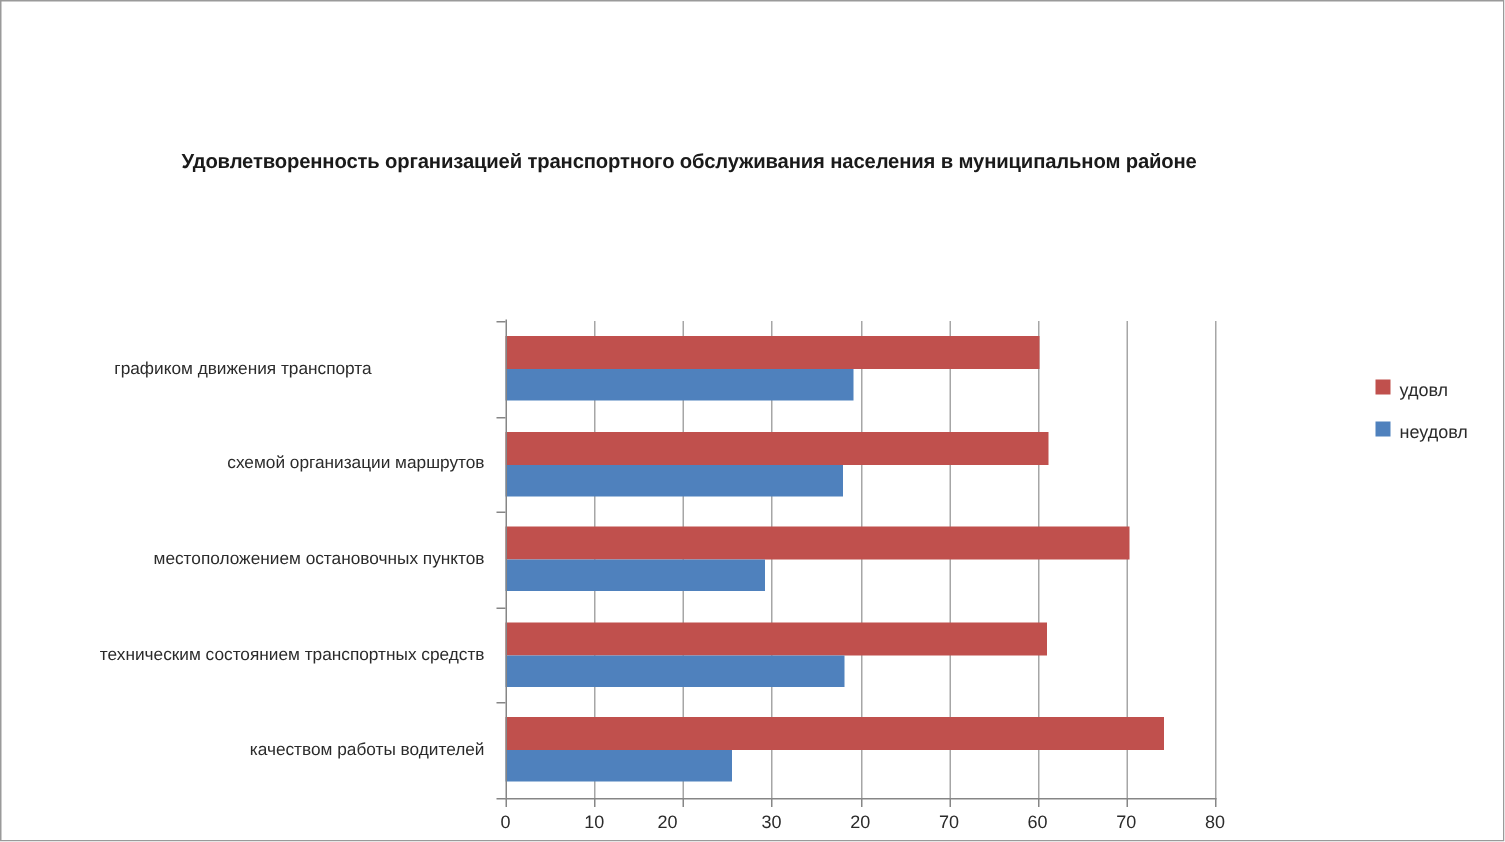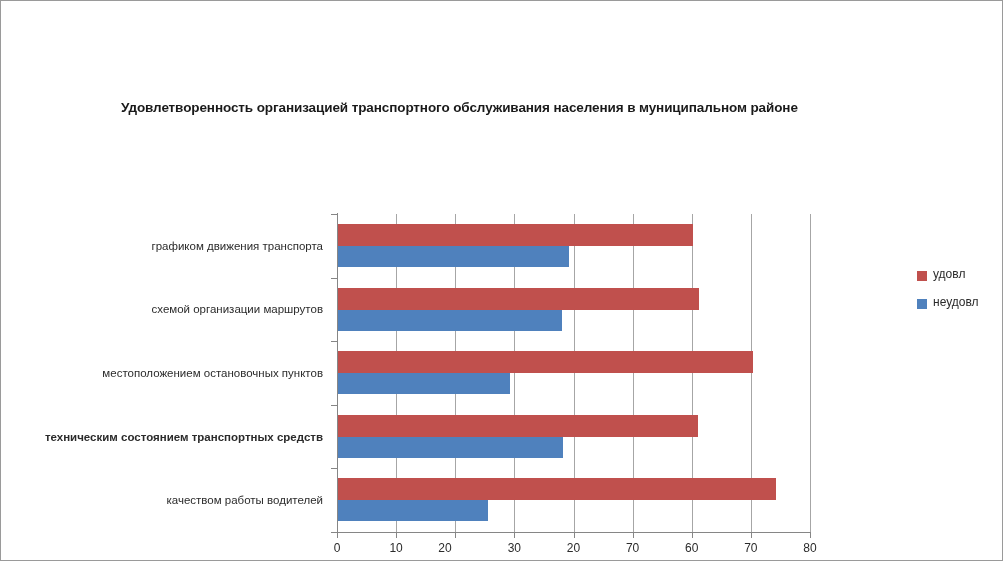--- a/index.html
+++ b/index.html
@@ -135,21 +135,21 @@
 
   
   #legend {
     position: absolute;
     left: 916px;
     top: 252px;
     width: 84px;
   }
   .legend-row {
     display: flex;
-    align-items: flex-end;
+    align-items: flex-start;
     height: 28px;
   }
   .legend-swatch {
     width: 10px;
     height: 10px;
     flex: 0 0 10px;
   }
   .legend-swatch.udovl { background: #c0504d; }
   .legend-swatch.neudovl { background: #4f81bd; }
   .legend-text {
@@ -210,24 +210,24 @@
       <div class="ytick" style="top: 213px;"></div>
       <div class="ytick" style="top: 276.6px;"></div>
       <div class="ytick" style="top: 340.2px;"></div>
       <div class="ytick" style="top: 403.8px;"></div>
       <div class="ytick" style="top: 467.4px;"></div>
       <div class="ytick" style="top: 531px;"></div>
     </div>
 
   <div id="cat-labels">
       <div class="cat-label" style="top: 286.2px;">качеством работы водителей</div>
-      <div class="cat-label" style="top: 222.6px; font-weight: bold;">техническим состоянием транспортных средств</div>
+      <div class="cat-label" style="top: 222.6px;">техническим состоянием транспортных средств</div>
       <div class="cat-label" style="top: 159px;">местоположением остановочных пунктов</div>
       <div class="cat-label" style="top: 95.4px; padding-left: 39px;">схемой организации маршрутов</div>
-      <div class="cat-label" style="top: 31.8px;">графиком движения транспорта</div>
+      <div class="cat-label" style="top: 31.8px; text-align: center;">графиком движения транспорта</div>
     </div>
 
   <div id="xticks">
       <div class="xtick" style="left: 336px;"></div>
       <div class="xtick" style="left: 395.125px;"></div>
       <div class="xtick" style="left: 454.25px;"></div>
       <div class="xtick" style="left: 513.375px;"></div>
       <div class="xtick" style="left: 572.5px;"></div>
       <div class="xtick" style="left: 631.625px;"></div>
       <div class="xtick" style="left: 690.75px;"></div>

